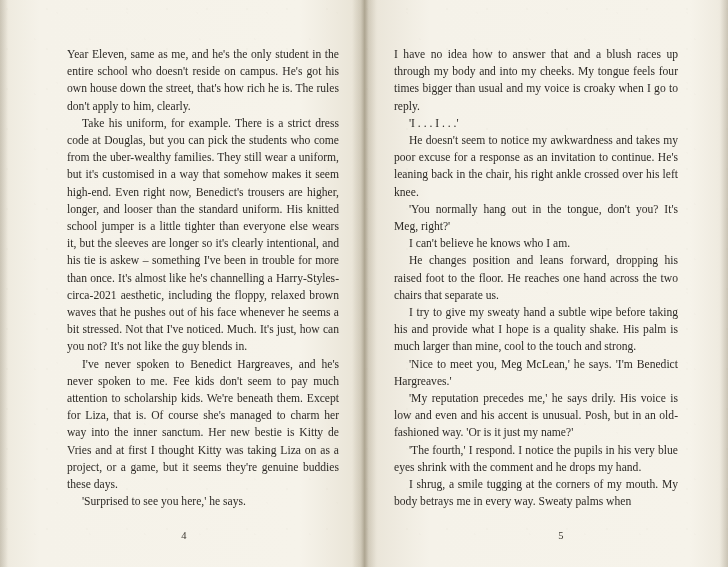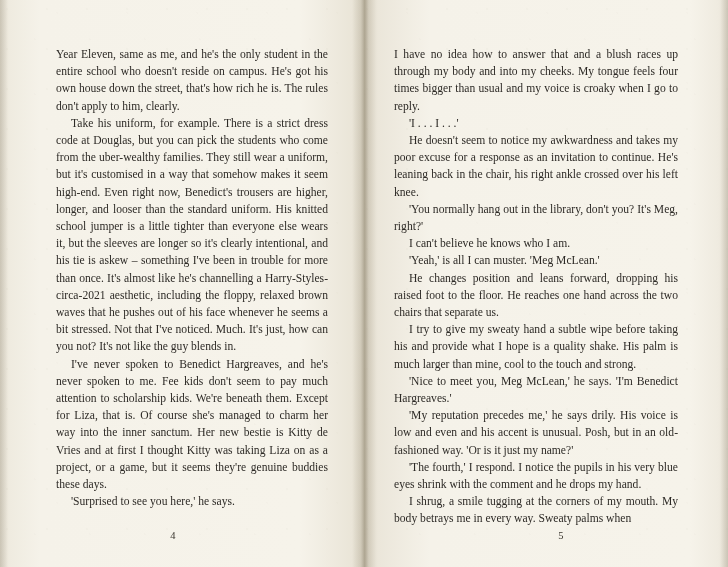--- a/index.html
+++ b/index.html
@@ -51,21 +51,21 @@
       rgba(150,140,118,0.00) 100%);
     pointer-events: none;
   }
   .page {
     position: absolute;
     top: 0;
     width: 364px;
     height: 567px;
     box-sizing: border-box;
   }
-  .page.left  { left: 0; padding: 46px 36px 34px 56px; }
+  .page.left  { left: 11px; padding: 46px 36px 34px 56px; }
   .page.right { left: 370px; padding: 46px 56px 34px 24px; }
 
   .text-col {
     font-size: 11.6px;
     line-height: 17.2px;
     color: #2d2a26;
     text-align: justify;
     hyphens: auto;
     -webkit-hyphens: auto;
   }
@@ -117,23 +117,22 @@
       <p>'Surprised to see you here,' he says.</p>
     </div>
     <div class="folio">4</div>
   </div>
 
   <div class="page right">
     <div class="text-col">
       <p>I have no idea how to answer that and a blush races up through my body and into my cheeks. My tongue feels four times bigger than usual and my voice is croaky when I go to reply.</p>
       <p>'I . . . I . . .'</p>
       <p>He doesn't seem to notice my awkwardness and takes my poor excuse for a response as an invitation to continue. He's leaning back in the chair, his right ankle crossed over his left knee.</p>
-      <p>'You normally hang out in the library, don't you? It's Meg, right?'</p>
+      <p>'You normally hang out in the tongue, don't you? It's Meg, right?'</p>
       <p>I can't believe he knows who I am.</p>
-      <p>'Yeah,' is all I can muster. 'Meg McLean.'</p>
       <p>He changes position and leans forward, dropping his raised foot to the floor. He reaches one hand across the two chairs that separate us.</p>
       <p>I try to give my sweaty hand a subtle wipe before taking his and provide what I hope is a quality shake. His palm is much larger than mine, cool to the touch and strong.</p>
       <p>'Nice to meet you, Meg McLean,' he says. 'I'm Benedict Hargreaves.'</p>
       <p>'My reputation precedes me,' he says drily. His voice is low and even and his accent is unusual. Posh, but in an old-fashioned way. 'Or is it just my name?'</p>
       <p>'The fourth,' I respond. I notice the pupils in his very blue eyes shrink with the comment and he drops my hand.</p>
       <p>I shrug, a smile tugging at the corners of my mouth. My body betrays me in every way. Sweaty palms when</p>
     </div>
     <div class="folio">5</div>
   </div>
 

